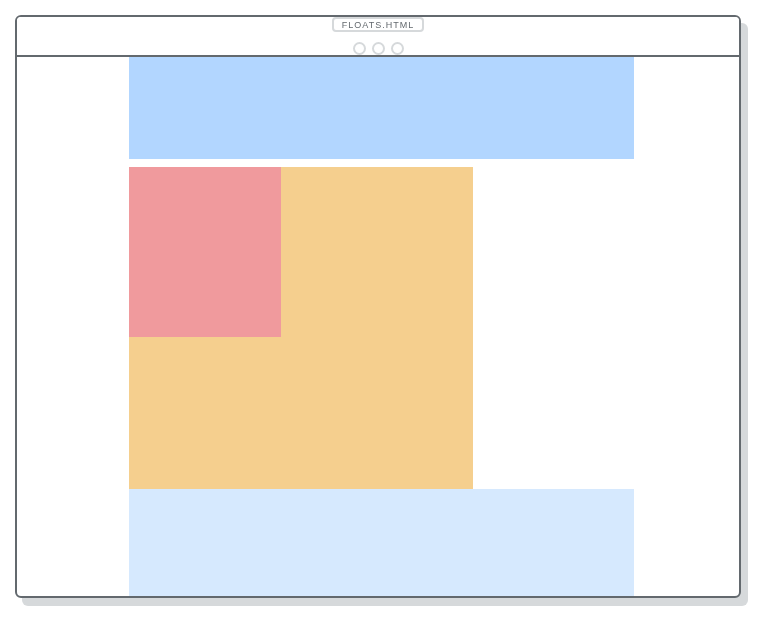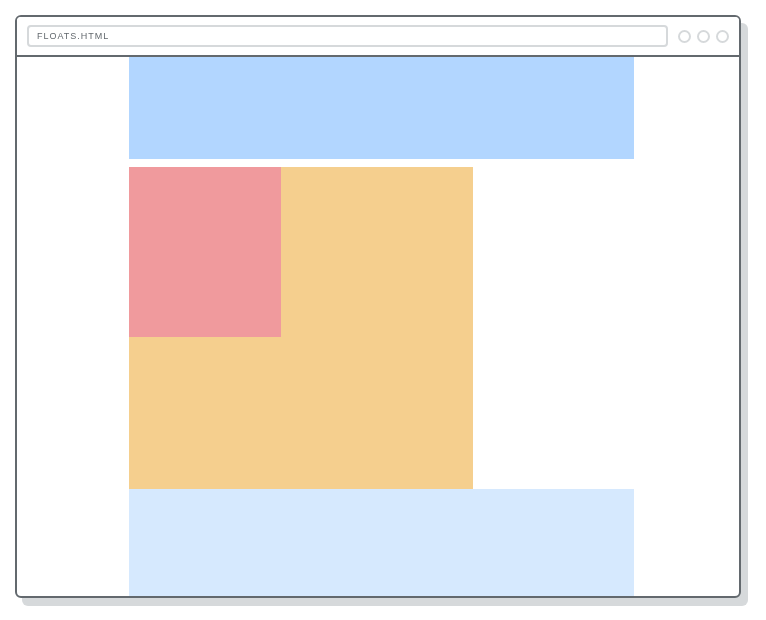--- a/index.html
+++ b/index.html
@@ -29,22 +29,23 @@
       border: 2px solid #63696e;
       border-radius: 6px;
       overflow: hidden;
     }
     .titlebar {
       height: 40px;
       border-bottom: 2px solid #63696e;
       background: #ffffff;
       display: flex;
       align-items: center;
-      padding: 15px 10px;
+      padding: 0 10px;
       gap: 10px;
+      flex-direction: column;
     }
     .url-bar {
       flex: 1;
       height: 22px;
       border: 2px solid #d6d9db;
       border-radius: 4px;
       background: #ffffff;
       display: flex;
       align-items: center;
       padding: 0 8px;

